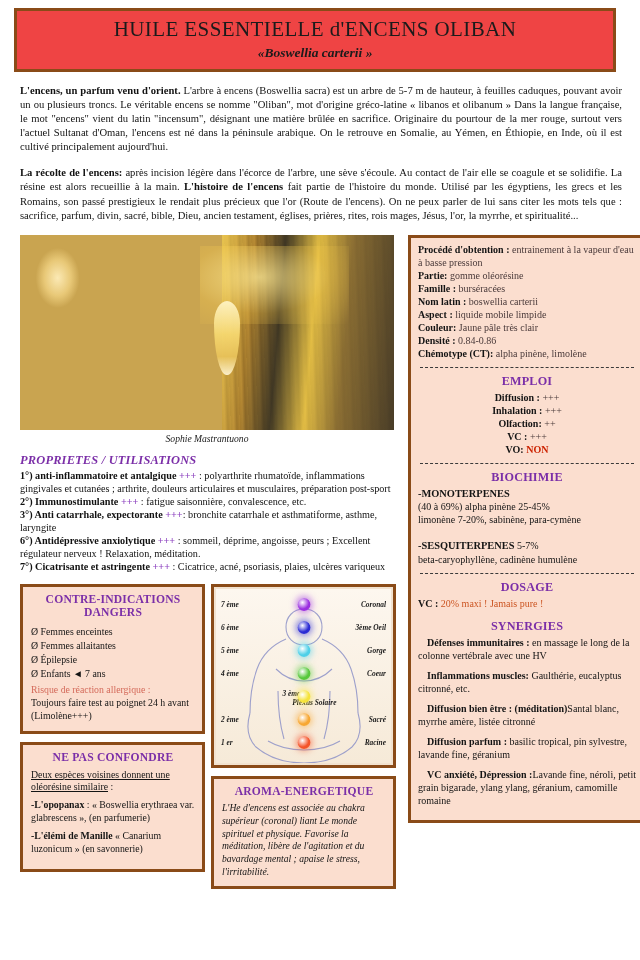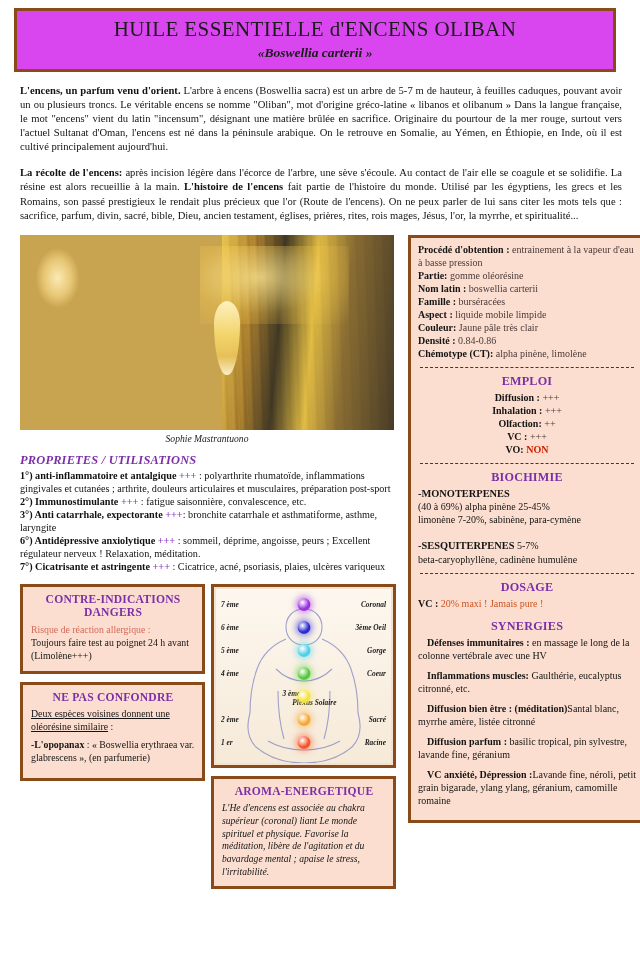--- a/index.html
+++ b/index.html
@@ -13,21 +13,21 @@
   .page{
     position:relative;
     width:640px;height:960px;
     box-sizing:border-box;
     padding:6px 8px 4px 8px;
   }
 
   
   .header{
     border:3px solid #8a4b18;
-    background:#d946ef;
+    background:#ef4444;
     padding:6px 4px 8px 4px;
     text-align:center;
     margin:2px 16px 0 6px;
   }
   .header h1{
     margin:0;
     font-family:"Liberation Serif", serif;
     font-size:21px;
     font-weight:400;
     letter-spacing:.4px;
@@ -258,31 +258,38 @@
 
       <div class="lower">
 
         <div class="lb-col">
           <div class="box">
             <h3>
               <span>CONTRE-INDICATIONS</span><br>
               <span>DANGERS</span>
             </h3>
             <div class="body">
+              <div class="ci-list" id="ci-list">
+                  <div>Ø Femmes enceintes</div>
+                  <div>Ø Femmes allaitantes</div>
+                  <div>Ø Épilepsie</div>
+                  <div>Ø Enfants ◄ 7 ans</div>
+                </div>
               <div class="warn">Risque de réaction allergique :</div>
               <div>Toujours faire test au poignet 24 h avant (Limolène+++)</div>
             </div>
           </div>
 
           <div class="box" style="margin-top:8px;">
             <h3>NE PAS CONFONDRE</h3>
             <div class="body">
               <p><span class="underline">Deux espèces voisines donnent une oléorésine similaire</span><span> :</span></p>
               <div id="confondre-list">
                   <p><b>-L'opopanax</b><span> : « Boswellia erythraea var. glabrescens », (en parfumerie)</span></p>
+                  <p><b>-L'élémi de Manille</b><span> « Canarium luzonicum » (en savonnerie)</span></p>
                 </div>
             </div>
           </div>
         </div>
 
         <div class="rb-col">
           <div class="chakra-box">
             <div class="chakra" id="chakra">
               <svg class="silhouette" width="176" height="172" viewBox="0 0 176 172">
                 <g fill="none" stroke="#8e93c8" stroke-width="1.1" opacity=".85">
@@ -343,22 +350,22 @@
         </div>
 
       </div>
     </div>
 
     <div class="col-right">
 
       <div class="rc-body" id="carac-list">
           <p class="ln"><b>Procédé d'obtention :</b><span class="val"> entrainement à la vapeur d'eau à basse pression</span></p>
           <p class="ln"><b>Partie:</b><span class="val"> gomme oléorésine</span></p>
+          <p class="ln"><b>Famille :</b><span class="val"> burséracées</span></p>
           <p class="ln"><b>Nom latin :</b><span class="val"> boswellia carterii</span></p>
-          <p class="ln"><b>Famille :</b><span class="val"> burséracées</span></p>
           <p class="ln"><b>Aspect :</b><span class="val"> liquide mobile limpide</span></p>
           <p class="ln"><b>Couleur:</b><span class="val"> Jaune pâle très clair</span></p>
           <p class="ln"><b>Densité :</b><span class="val"> 0.84-0.86</span></p>
           <p class="ln"><b>Chémotype (CT):</b><span class="val"> alpha pinène, limolène</span></p>
         </div>
 
       <hr class="sep">
 
       <div class="rc-h">EMPLOI</div>
       <div class="rc-body center" id="emploi-list">

